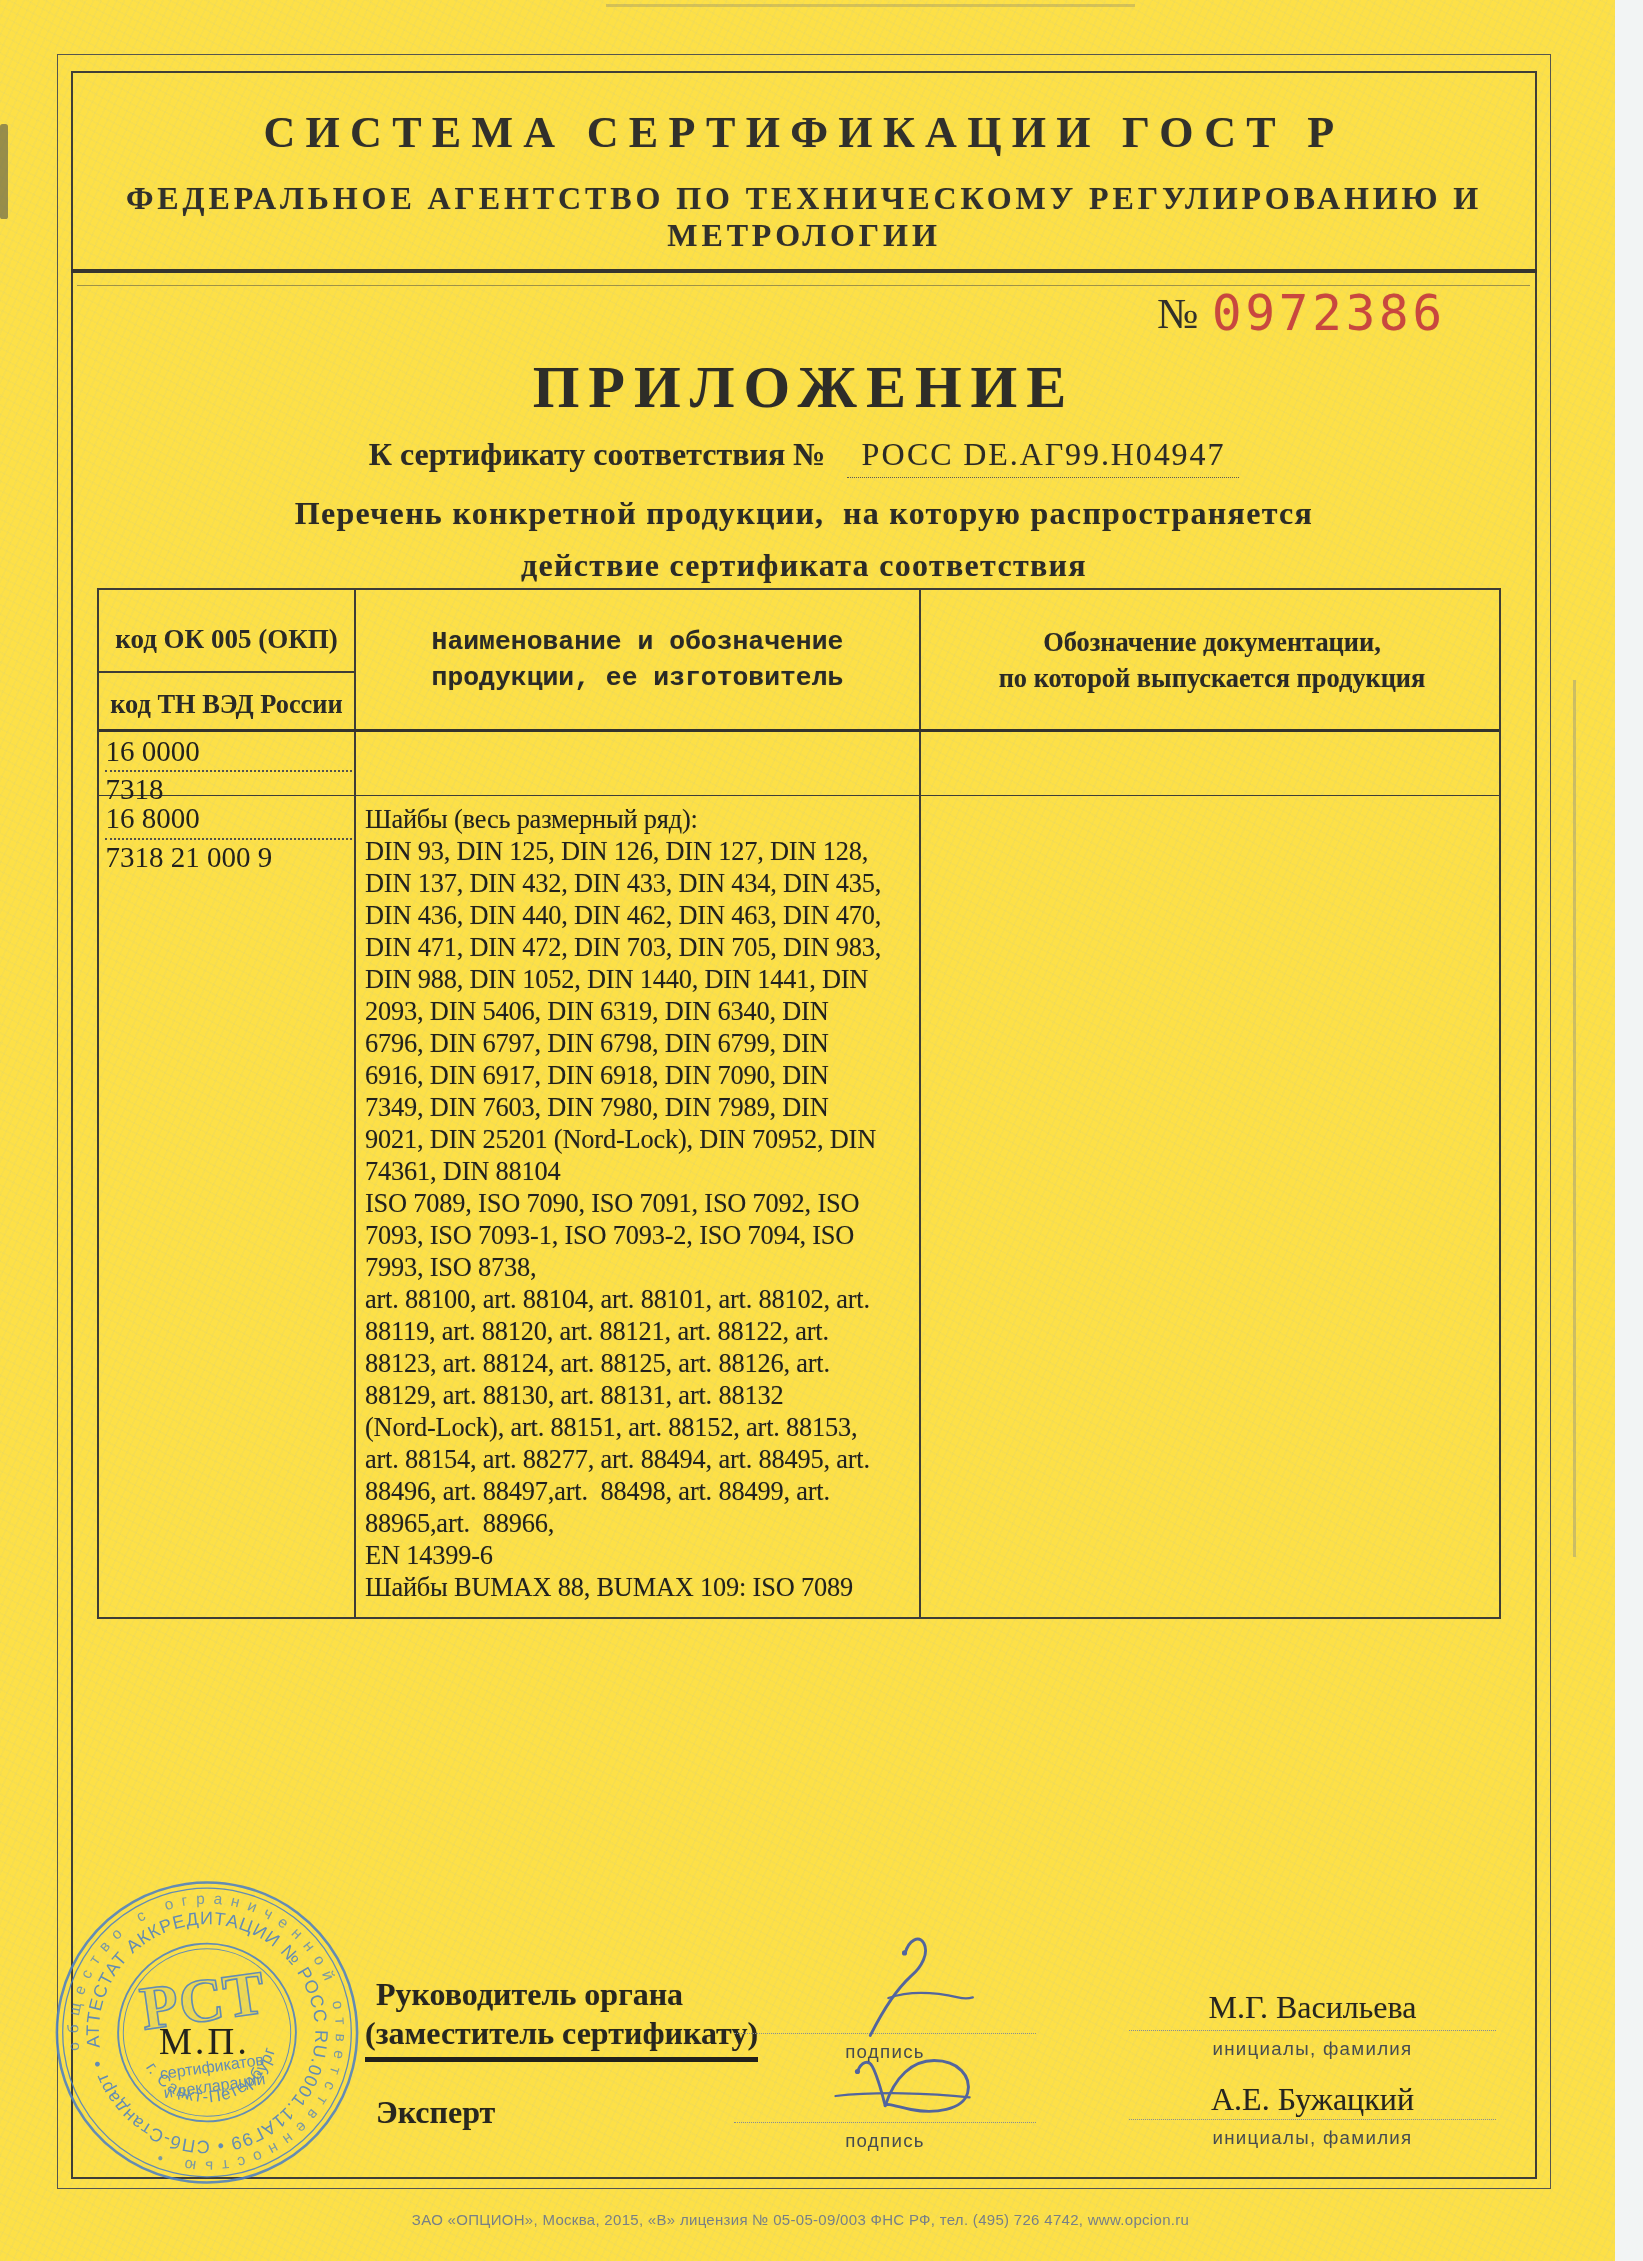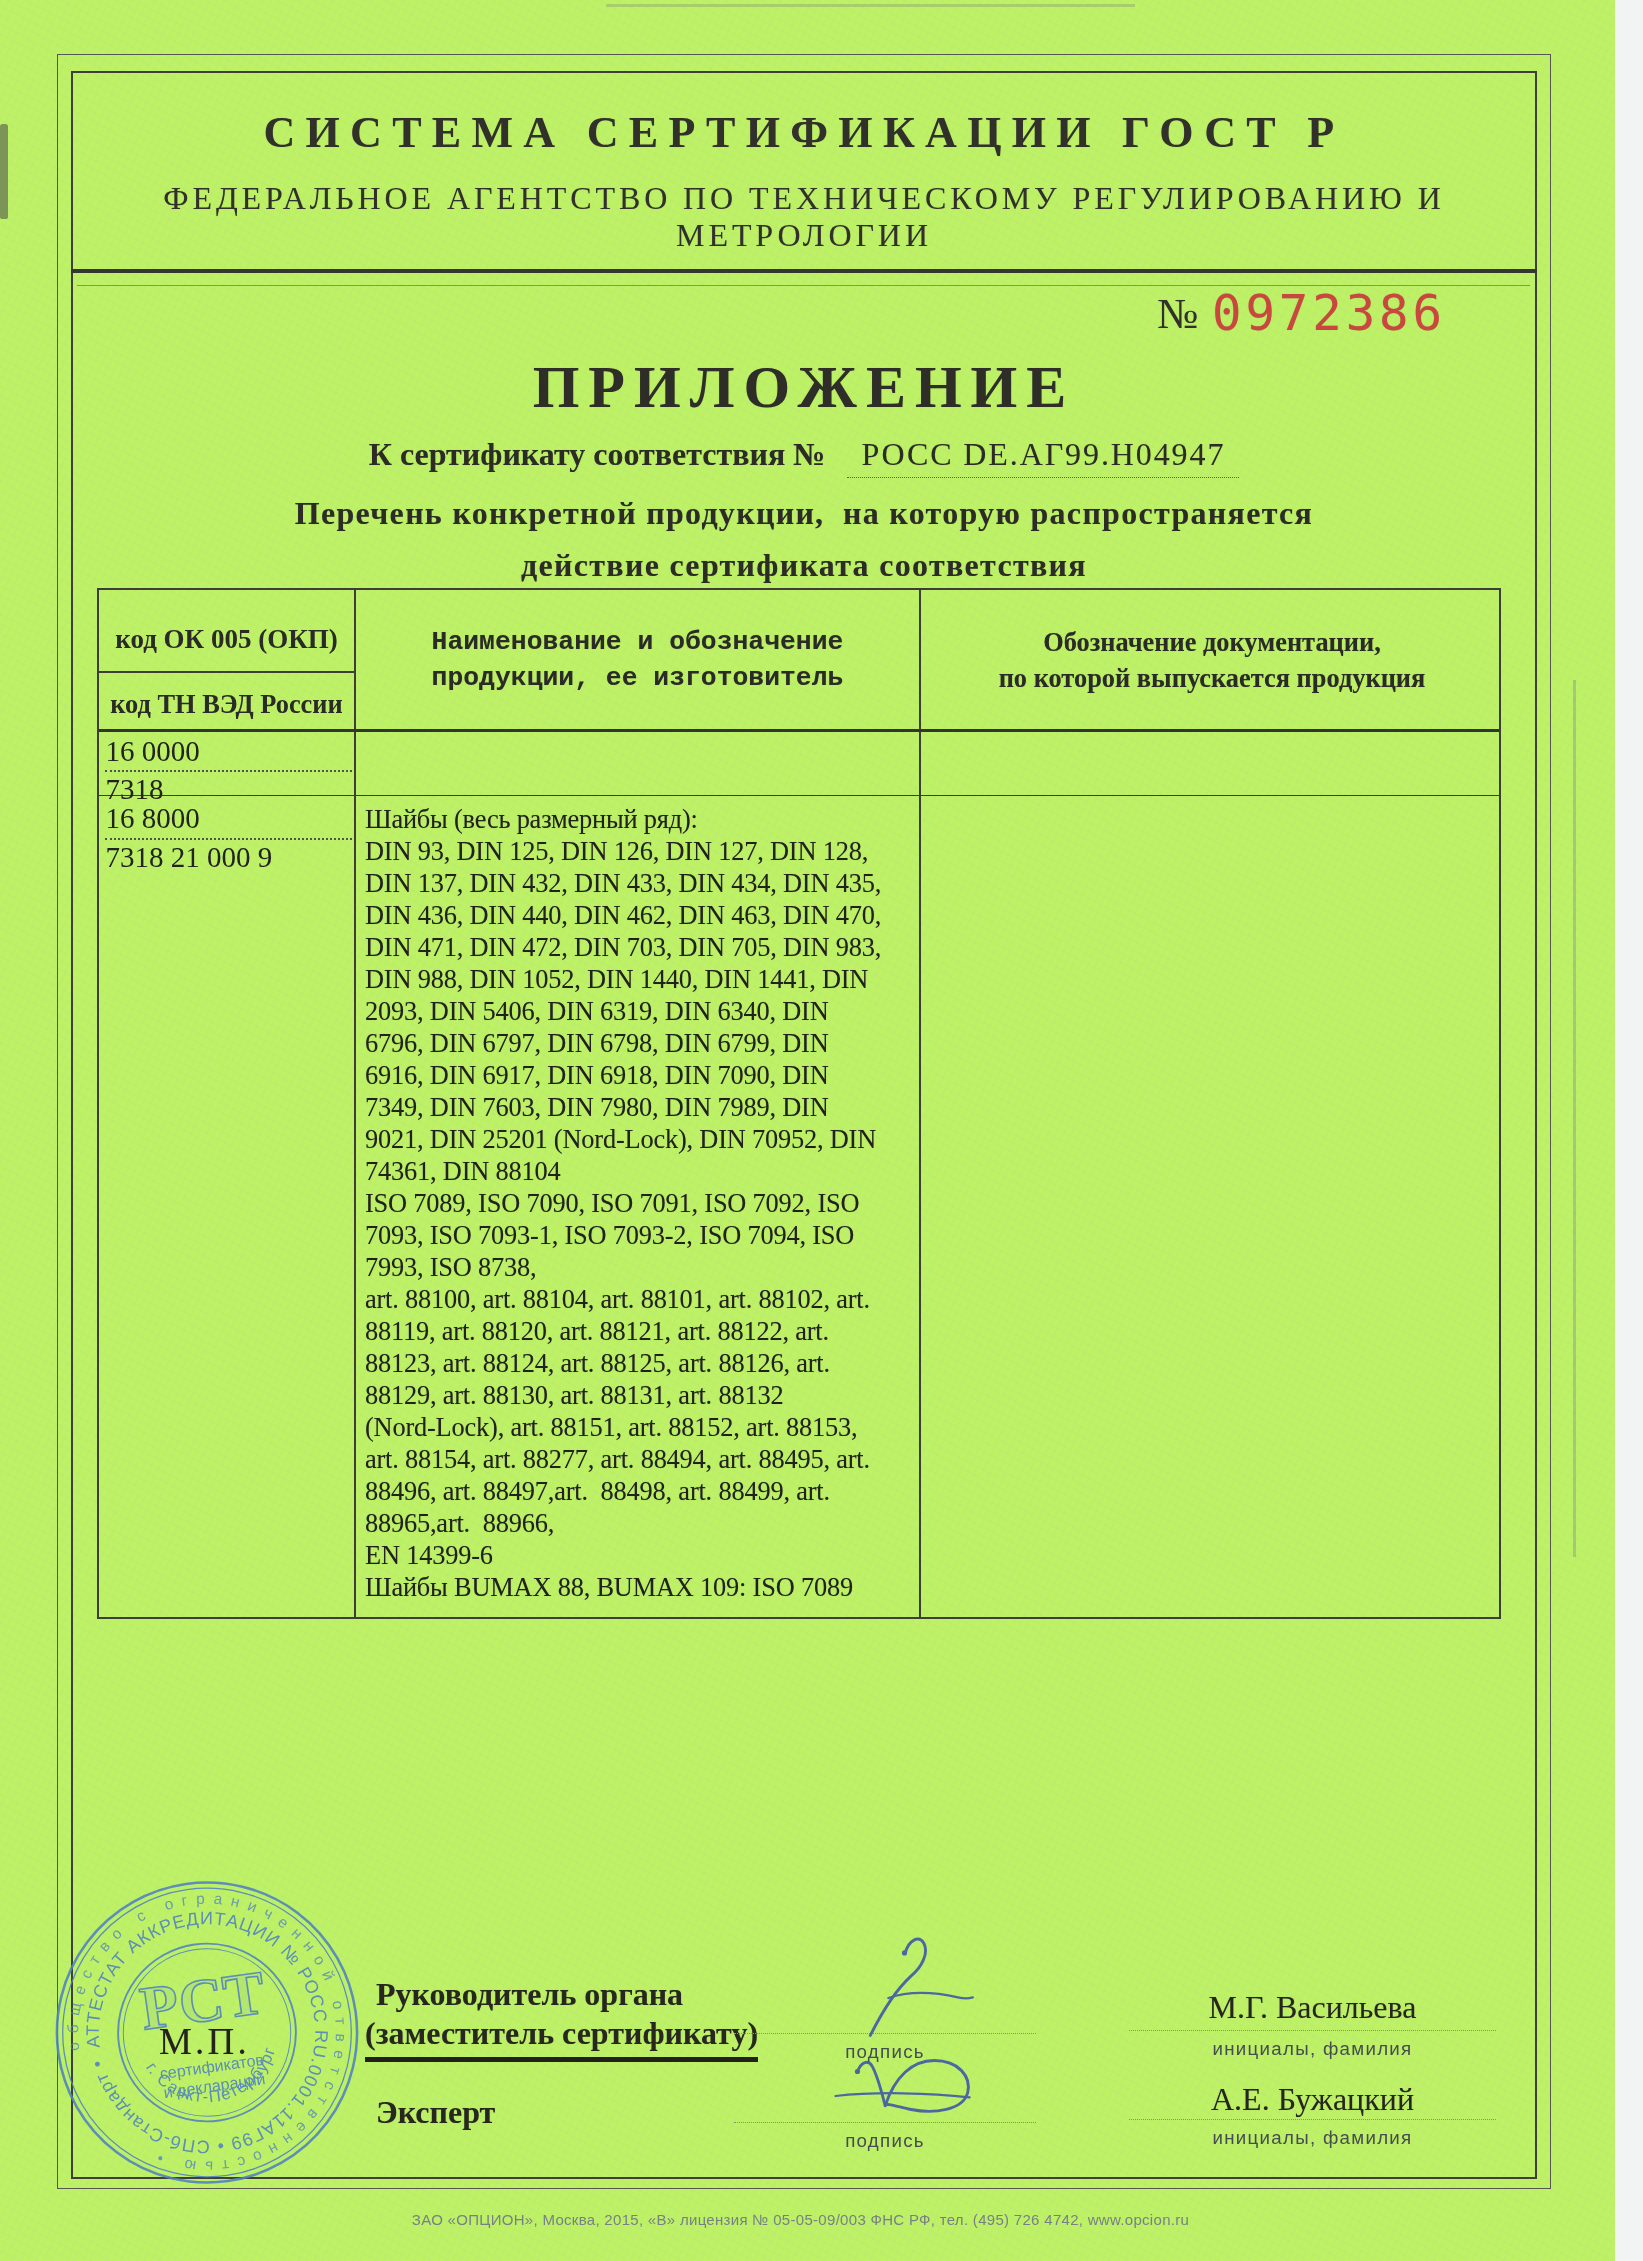--- a/index.html
+++ b/index.html
@@ -4,42 +4,42 @@
 <style>
   html,body{margin:0;padding:0;}
   body{
     width:1644px;height:2261px;position:relative;
     background:#f2f4f4;
     font-family:"Liberation Serif","DejaVu Serif",serif;
     color:#2a2a26;
   }
   .paper{
     position:absolute;left:0;top:0;width:1615px;height:2261px;
-    background:#bef264;
+    background:#fde047;
     overflow:hidden;
   }
   .paper::before{
     content:"";position:absolute;inset:0;
     background:
       repeating-linear-gradient(115deg, rgba(150,180,200,0.06) 0 1.9px, rgba(0,0,0,0) 1.9px 7px),
       repeating-linear-gradient(28deg, rgba(150,180,200,0.05) 0 1.9px, rgba(0,0,0,0) 1.9px 8.4px);
     pointer-events:none;
   }
   .abs{position:absolute;}
   .serif-soft{text-shadow:0 0 1px rgba(45,45,42,0.22);}
 
   
   .frame-outer{left:57px;top:54px;width:1494px;height:2135px;border:1.9px solid #56554f;box-sizing:border-box;}
   .frame-inner{left:71px;top:71px;width:1466px;height:2108px;border:2.6px solid #3f3e38;box-sizing:border-box;}
 
   
   .header-box{left:71px;top:71px;width:1466px;height:202px;border-bottom:4.5px solid #36352f;box-sizing:border-box;text-align:center;}
   .header-rule2{left:77px;top:285px;width:1453px;height:1.3px;background:rgba(70,70,64,0.5);}
   .system-title{margin-top:36px;font-size:44px;font-weight:bold;letter-spacing:10.3px;color:#31302b;}
-  .agency-title{margin-top:22px;font-size:32px;font-weight:normal;letter-spacing:3.9px;color:#31302b;}
+  .agency-title{margin-top:22px;font-size:32px;font-weight:bold;letter-spacing:3.9px;color:#31302b;}
 
   .doc-number{left:1157px;top:289px;display:flex;align-items:flex-start;gap:14px;}
   .doc-number .nsign{font-size:43px;color:#31302a;}
   .doc-number .nval{font-family:"DejaVu Sans Mono","Liberation Mono",monospace;font-size:49px;letter-spacing:3.9px;margin-top:-3.9px;}
 
   .appendix-title{left:71px;top:353px;width:1466px;text-align:center;font-size:60px;font-weight:bold;letter-spacing:9px;color:#2e2d28;}
 
   .cert-line{left:71px;top:436px;width:1466px;text-align:center;font-size:32px;color:#2c2b26;}
   .cert-line .lbl{font-weight:bold;}
   .cert-line .val{margin-left:22px;letter-spacing:1.9px;border-bottom:1.9px dotted #5d5c55;padding:0 14px 5.2px 14px;margin-top:15px;}

